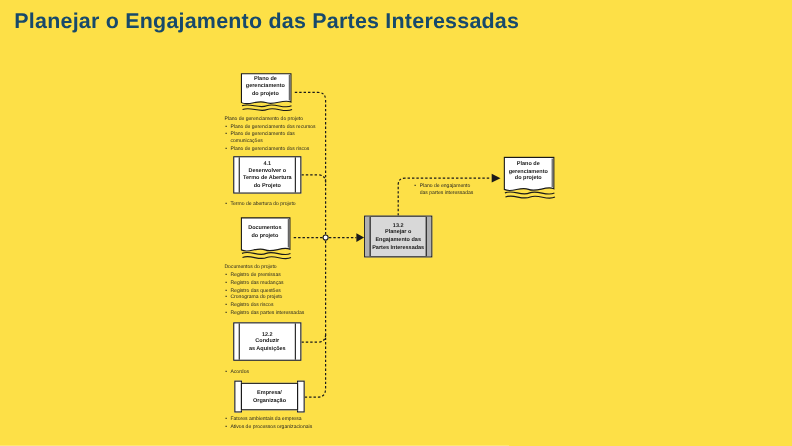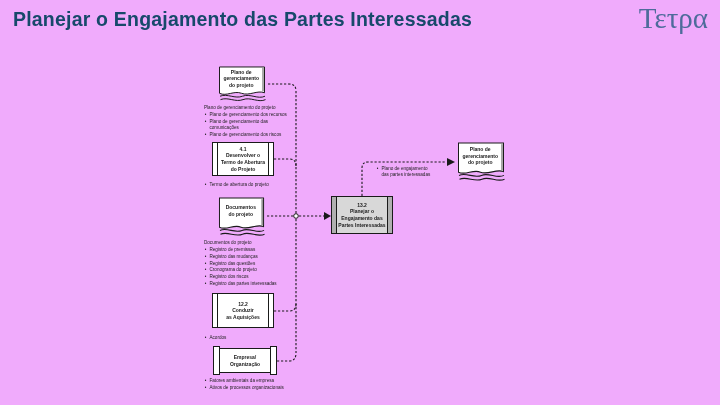--- a/index.html
+++ b/index.html
@@ -1,20 +1,20 @@
 <!DOCTYPE html>
 <html><head>
 <meta charset="utf-8">
 <style>
   html,body{margin:0;padding:0;}
   body{
     width:720px;height:405px;position:relative;background:#ffffff;
     font-family:"Liberation Sans", sans-serif;overflow:hidden;
   }
-  .slide{position:absolute;inset:0;background:#f0abfc;}
+  .slide{position:absolute;inset:0;background:#fde047;}
   .slide-title{
     position:absolute;left:13px;top:8px;margin:0;
     font-size:19.5px;font-weight:700;color:#17496B;letter-spacing:.2px;
     font-family:"Liberation Sans", sans-serif;
   }
   .logo{
     position:absolute;right:12px;top:2px;
     font-family:"Liberation Serif", serif;font-size:29px;color:#4E6B9B;
   }
   .diagram{position:absolute;inset:0;}
@@ -64,21 +64,20 @@
   .bullet-row{display:flex;font-size:4.6px;line-height:1.35;margin-bottom:0.5px;}
   .bullet-row .dot{width:3px;flex:0 0 3px;margin-right:2.5px;text-align:center;}
   .bullet-row .txt{white-space:pre-line;}
 </style>
 </head>
 <body>
 
 <div class="slide">
 
   <h1 class="slide-title">Planejar o Engajamento das Partes Interessadas</h1>
-  <div class="logo">Τετρα</div>
 
   <div class="diagram">
 
     <svg class="connectors" viewBox="0 0 720 405">
       <g stroke="#1a1a1a" stroke-width="1.1" fill="none" stroke-dasharray="2.2 1.8">
         <path d="M296 91 L296 353"></path>
         <path d="M268 84 L289 84 Q296 84 296 91"></path>
         <path d="M274 159 L289 159 Q296 159 296 166"></path>
         <path d="M267 216 L324 216"></path>
         <path d="M274 311 L289 311 Q296 311 296 304"></path>

